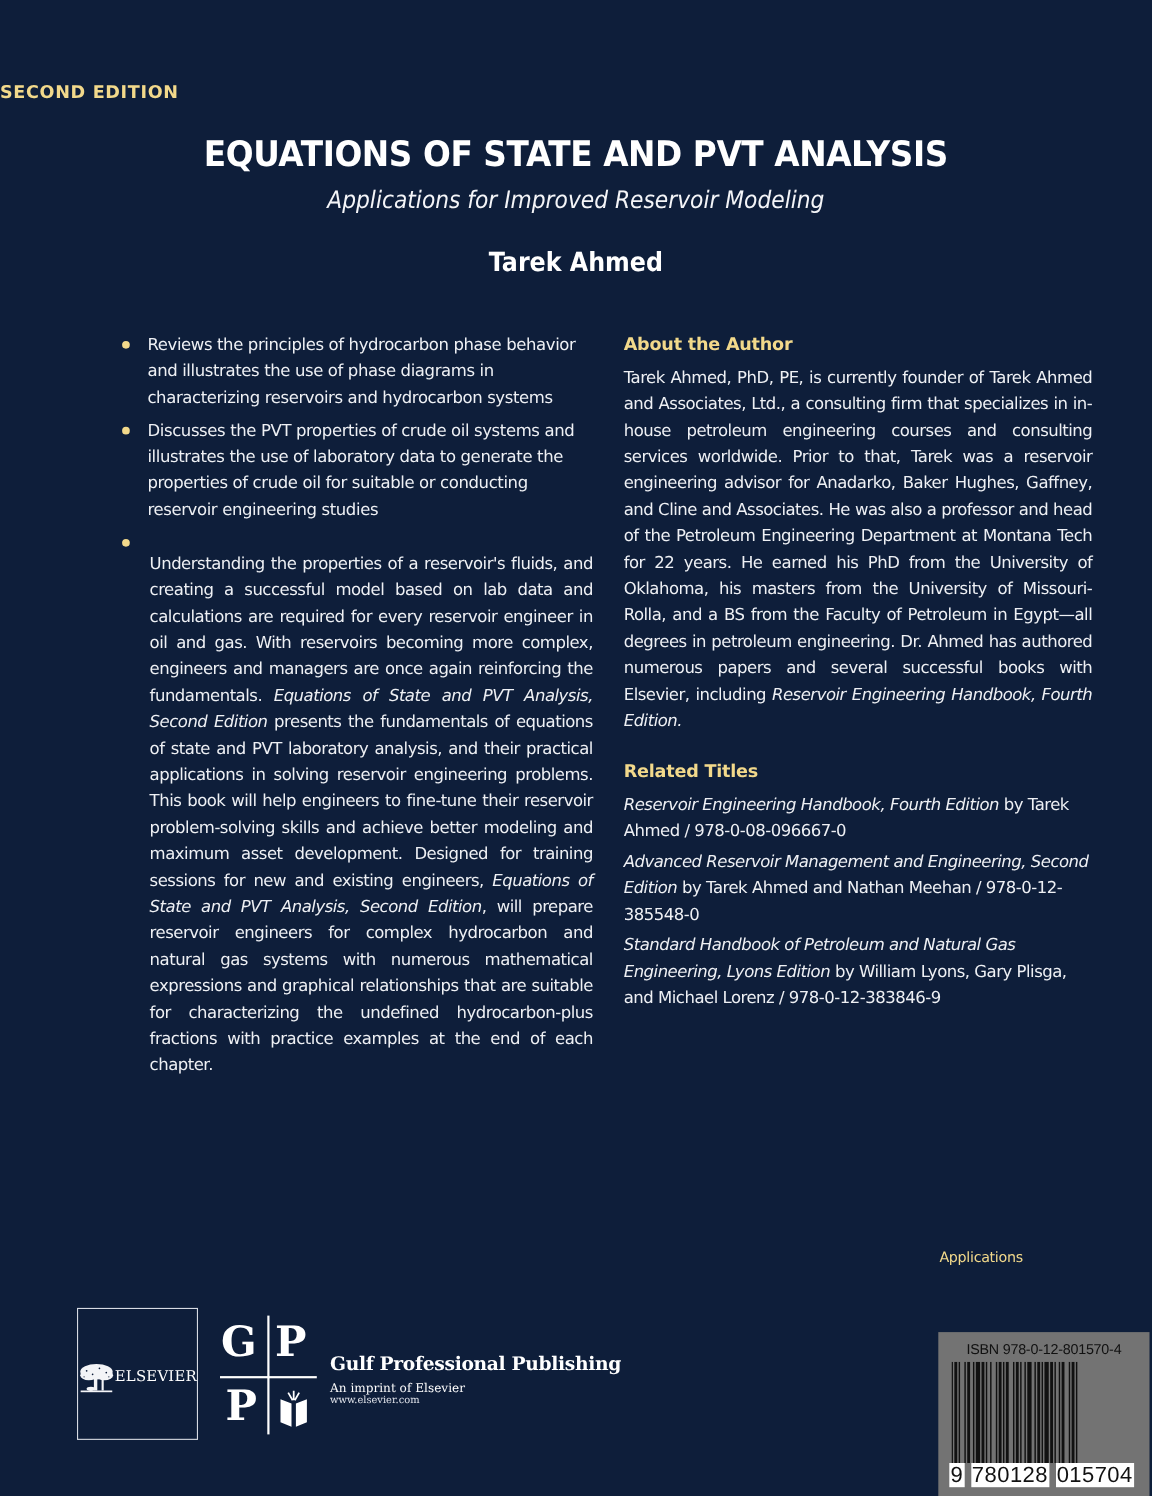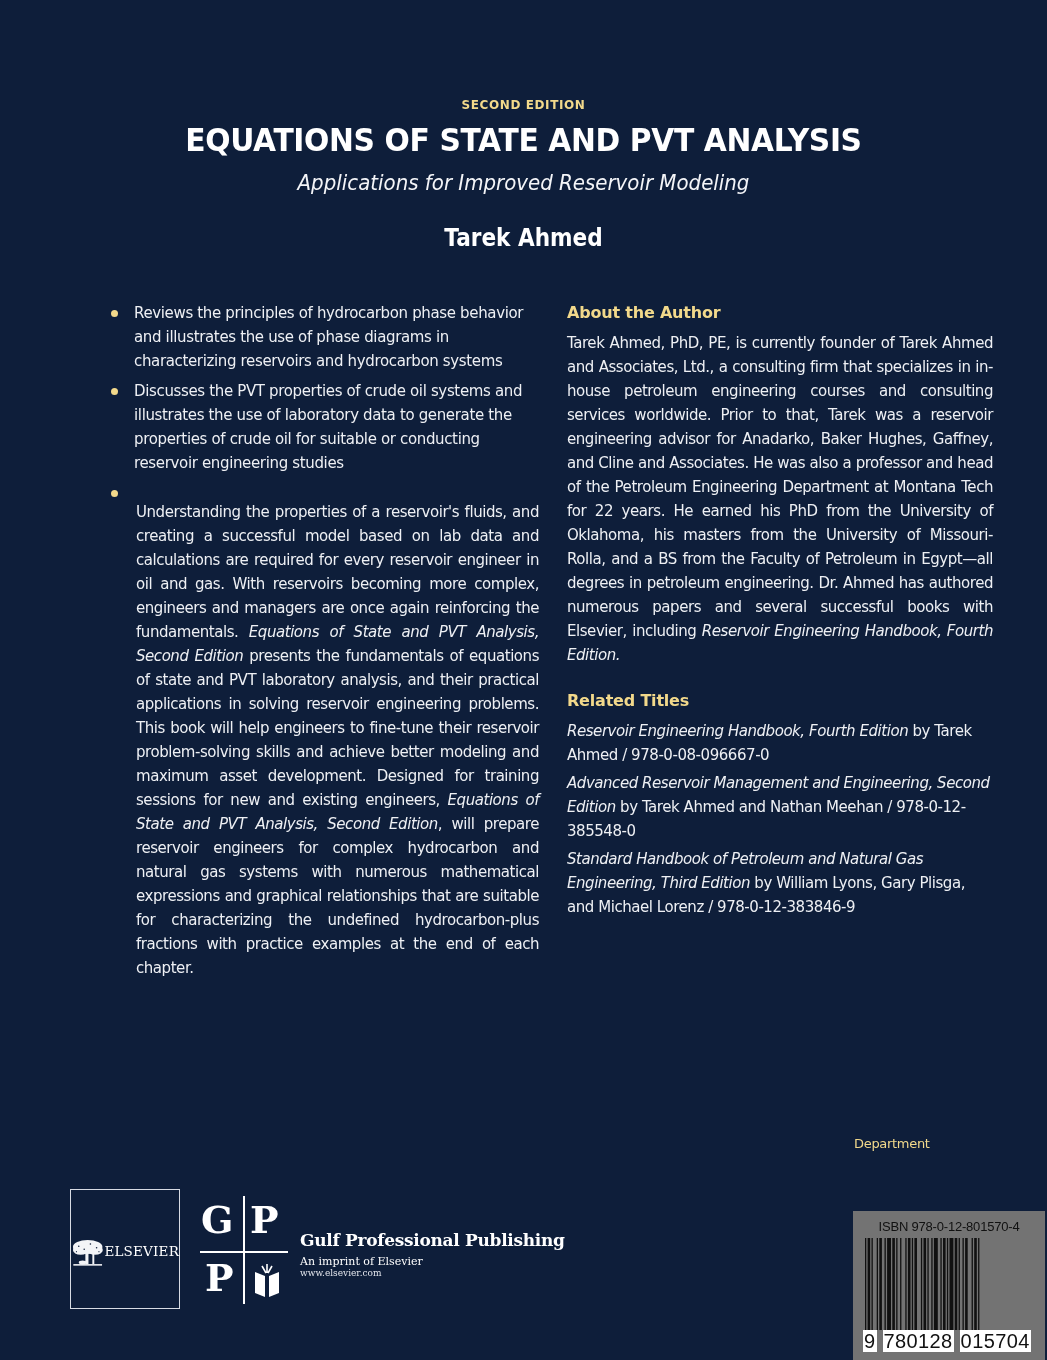--- a/index.html
+++ b/index.html
@@ -8,21 +8,21 @@
     background: #0e1e3a;
     color: #eef0f4;
     font-family: "DejaVu Sans", sans-serif;
     position: relative;
     overflow: hidden;
   }
   .gold { color: #f2d98b; }
 
   .edition {
     position: absolute; left: 0; right: 0; top: 74px;
-    text-align: center; font-weight: bold; font-size: 12px; letter-spacing: 0.6px; margin-top: 24px;
+    font-weight: bold; font-size: 16px; letter-spacing: 0.6px;
   }
   .title {
     position: absolute; left: 0; right: 0; top: 121px;
     text-align: center; font-weight: bold; font-size: 32px; color: #ffffff;
     letter-spacing: -0.4px; transform: scaleX(0.93); transform-origin: center;
   }
   .subtitle {
     position: absolute; left: 0; right: 0; top: 170px;
     text-align: center; font-style: italic; font-size: 22px; color: #f4f5f8;
     transform: scaleX(0.9); transform-origin: center;
@@ -131,21 +131,21 @@
   </div>
 
   <div class="col col-right">
     <div class="head gold">About the Author</div>
     <p class="bio"><span>Tarek Ahmed, PhD, PE, is currently founder of Tarek Ahmed and Associates, Ltd., a consulting firm that specializes in in-house petroleum engineering courses and consulting services worldwide. Prior to that, Tarek was a reservoir engineering advisor for Anadarko, Baker Hughes, Gaffney, and Cline and Associates. He was also a professor and head of the Petroleum Engineering Department at Montana Tech for 22 years. He earned his PhD from the University of Oklahoma, his masters from the University of Missouri-Rolla, and a BS from the Faculty of Petroleum in Egypt—all degrees in petroleum engineering. Dr. Ahmed has authored numerous papers and several successful books with Elsevier, including </span><i>Reservoir Engineering Handbook, Fourth Edition.</i></p>
 
     <div class="head gold related-head">Related Titles</div>
     <div class="related">
       <div class="item"><i>Reservoir Engineering Handbook, Fourth Edition</i><span> by Tarek Ahmed / 978-0-08-096667-0</span></div>
       <div class="item"><i>Advanced Reservoir Management and Engineering, Second Edition</i><span> by Tarek Ahmed and Nathan Meehan / 978-0-12-385548-0</span></div>
-      <div class="item"><i>Standard Handbook of Petroleum and Natural Gas Engineering, Third Edition</i><span> by William Lyons, Gary Plisga, and Michael Lorenz / 978-0-12-383846-9</span></div>
+      <div class="item"><i>Standard Handbook of Petroleum and Natural Gas Engineering, Lyons Edition</i><span> by William Lyons, Gary Plisga, and Michael Lorenz / 978-0-12-383846-9</span></div>
     </div>
   </div>
 
   <div class="elsevier">
     <svg width="86" height="80" viewBox="0 0 86 80">
       <g fill="#f3f4f7">
         <ellipse cx="43" cy="22" rx="38" ry="18"></ellipse>
         <ellipse cx="25" cy="30" rx="20" ry="12"></ellipse>
         <ellipse cx="62" cy="30" rx="20" ry="12"></ellipse>
         <rect x="37" y="30" width="8" height="36"></rect>
@@ -176,21 +176,21 @@
       <path d="M13 0 L13 9 M8 2 L12 9 M18 2 L14 9" stroke="#fff" stroke-width="1.6" fill="none"></path>
     </svg>
   </div>
 
   <div class="publisher">
     <div class="name">Gulf Professional Publishing</div>
     <div class="imprint">An imprint of Elsevier</div>
     <div class="url">www.elsevier.com</div>
   </div>
 
-  <div class="category gold">Department</div>
+  <div class="category gold">Applications</div>
   <div class="barcode-box">
     <div class="isbn">ISBN 978-0-12-801570-4</div>
     <svg id="bars" width="160" height="110">
         <rect x="0" y="0" width="1.3" height="104" fill="#111"></rect>
         <rect x="2.6" y="0" width="2.6" height="104" fill="#111"></rect>
         <rect x="6.5" y="0" width="1.3" height="92" fill="#111"></rect>
         <rect x="11.7" y="0" width="1.3" height="92" fill="#111"></rect>
         <rect x="14.3" y="0" width="2.6" height="92" fill="#111"></rect>
         <rect x="19.500000000000004" y="0" width="1.3" height="92" fill="#111"></rect>
         <rect x="22.100000000000005" y="0" width="3.9000000000000004" height="92" fill="#111"></rect>

